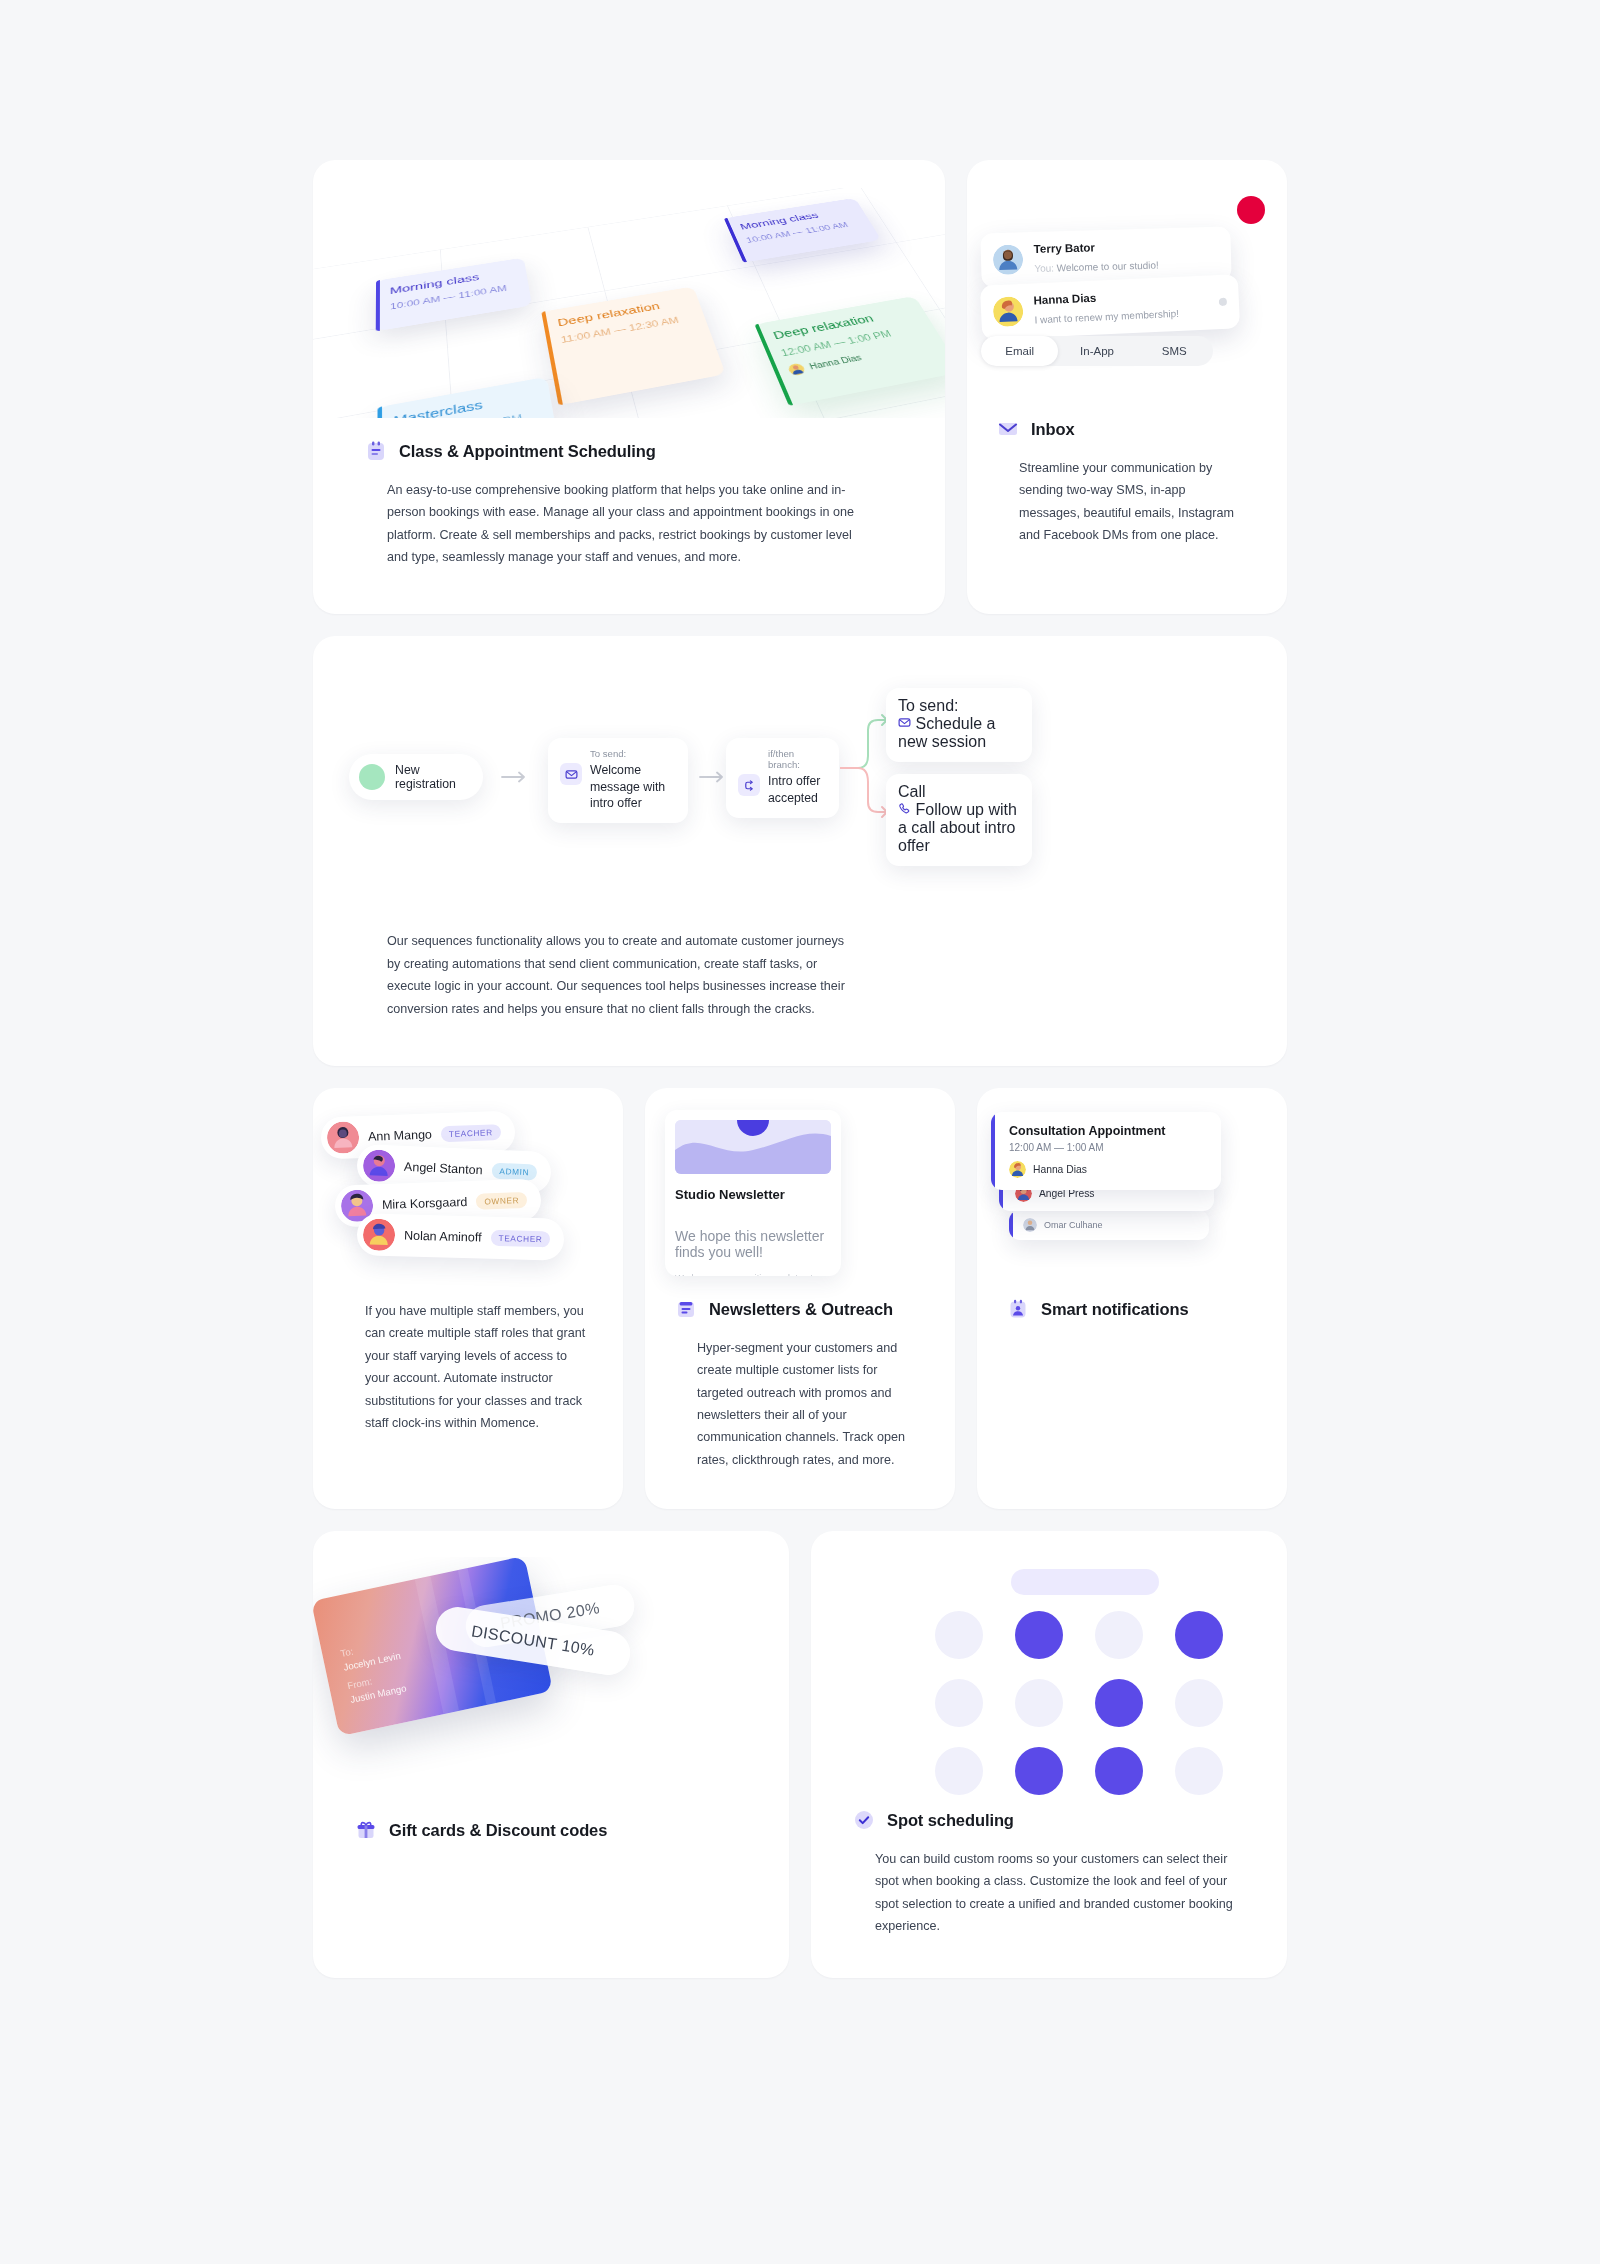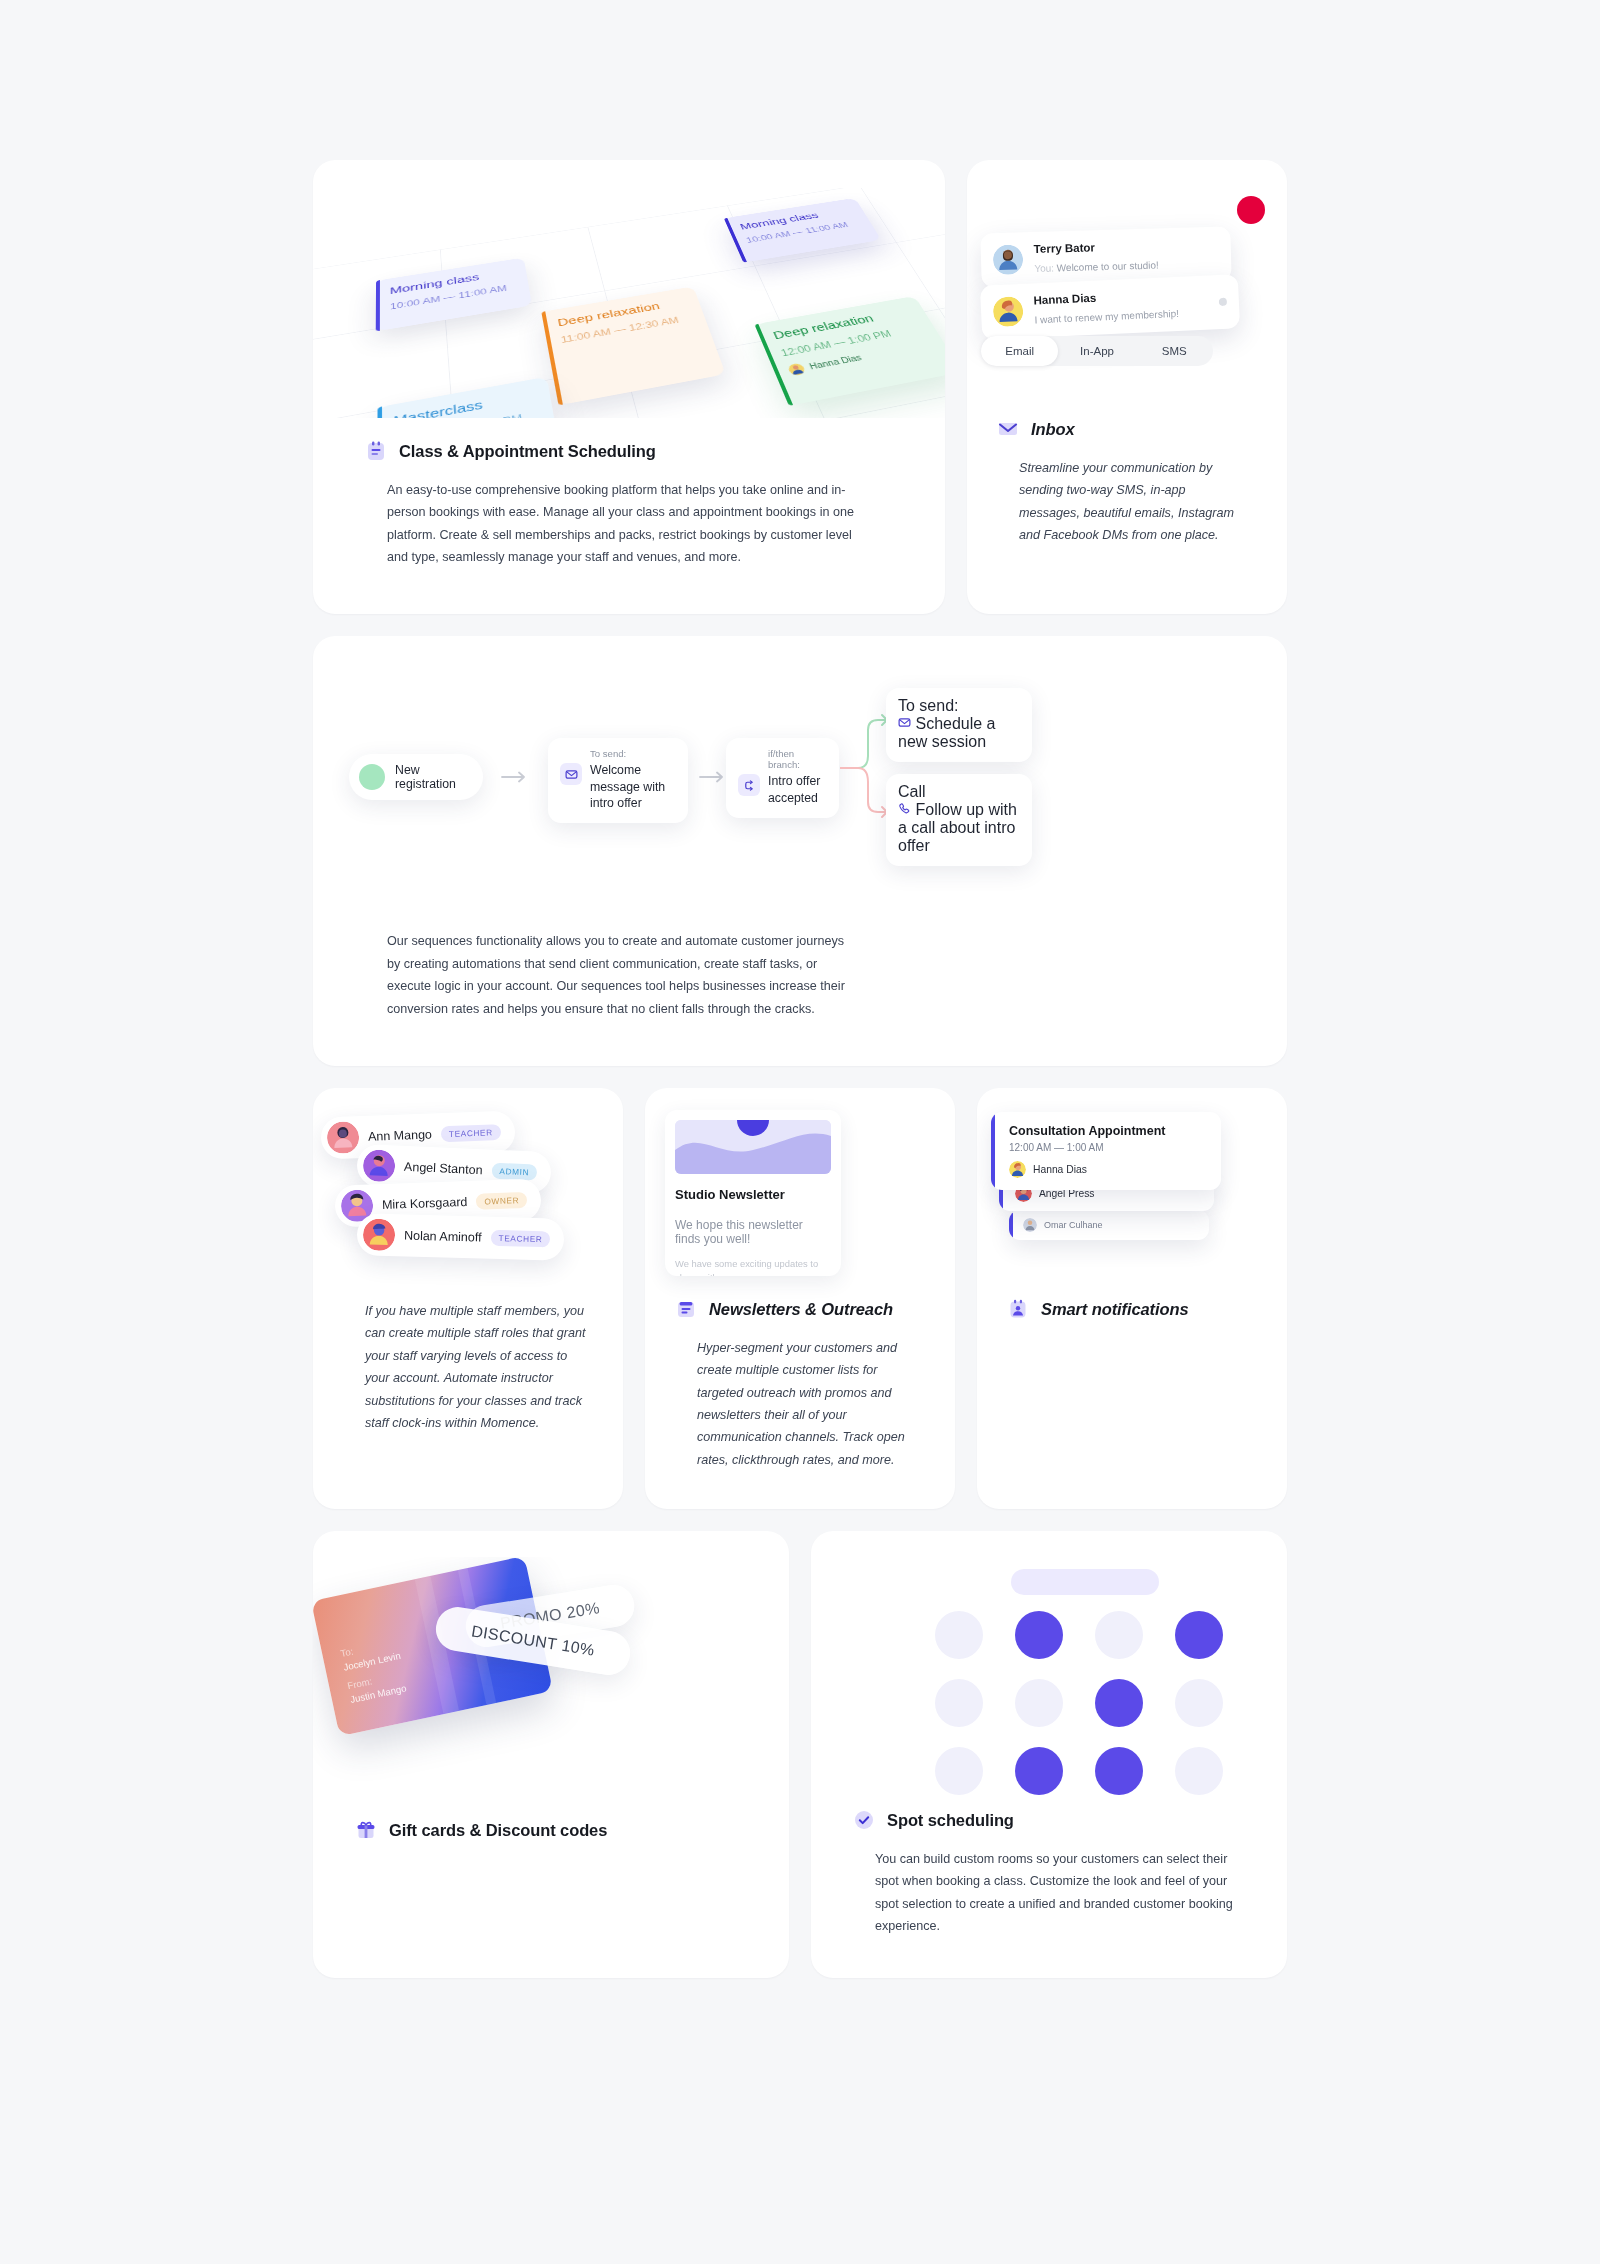--- a/index.html
+++ b/index.html
@@ -15,21 +15,21 @@
     position:absolute;left:313px;top:160px;width:974px;
     display:flex;flex-direction:column;gap:22px;
   }
   .row{display:flex;gap:22px;}
   .card{
     background:#fff;border-radius:22px;
     box-shadow:0 1px 2px rgba(16,24,40,.04);
     overflow:hidden;position:relative;
   }
   .card-body{padding:0 52px 46px 52px;}
-  .card-body.narrow{padding:0 30px 38px 30px;font-style:italic;}
+  .card-body.narrow{padding:0 30px 38px 30px;}
   .feat-head{display:flex;align-items:flex-start;gap:12px;margin:0 0 16px 0;}
   .feat-title{
     font-size:16.5px;font-weight:600;letter-spacing:-.1px;
     color:#171a21;line-height:1.32;margin:0;padding-top:1px;
   }
   .feat-body{
     font-size:12.6px;line-height:1.78;color:#3c4453;
     margin:0;padding-left:22px;max-width:420px;
   }
   .feat-body.wide{max-width:470px;}
@@ -132,21 +132,21 @@
   
   .nl-hero{position:relative;height:172px;margin:22px 0 16px 0;}
   .nl-card{
     position:absolute;left:20px;top:0;width:176px;height:166px;
     background:#fff;border-radius:12px;
     box-shadow:0 6px 20px rgba(40,50,90,.09);
     padding:10px;box-sizing:border-box;overflow:hidden;
   }
   .nl-img{width:156px;height:54px;border-radius:6px;background:#e6e5fb;position:relative;overflow:hidden;}
   .nl-ttl{font-size:13px;font-weight:600;color:#16181d;margin-top:13px;}
-  .nl-s1{font-size:12px;color:#8e95a2;margin-top:16px;}
+  .nl-s1{font-size:14px;color:#8e95a2;margin-top:26px;}
   .nl-s2{font-size:9.4px;color:#c2c6ce;margin-top:11px;line-height:1.5;}
 
   
   .nt-hero{position:relative;height:172px;margin:22px 0 16px 0;}
   .nt{
     position:absolute;background:#fff;border-radius:11px;
     box-shadow:0 8px 22px rgba(40,50,90,.11);
     box-sizing:border-box;overflow:hidden;
   }
   .nt .edge{position:absolute;left:0;top:0;bottom:0;width:4px;background:#4f46e5;}

